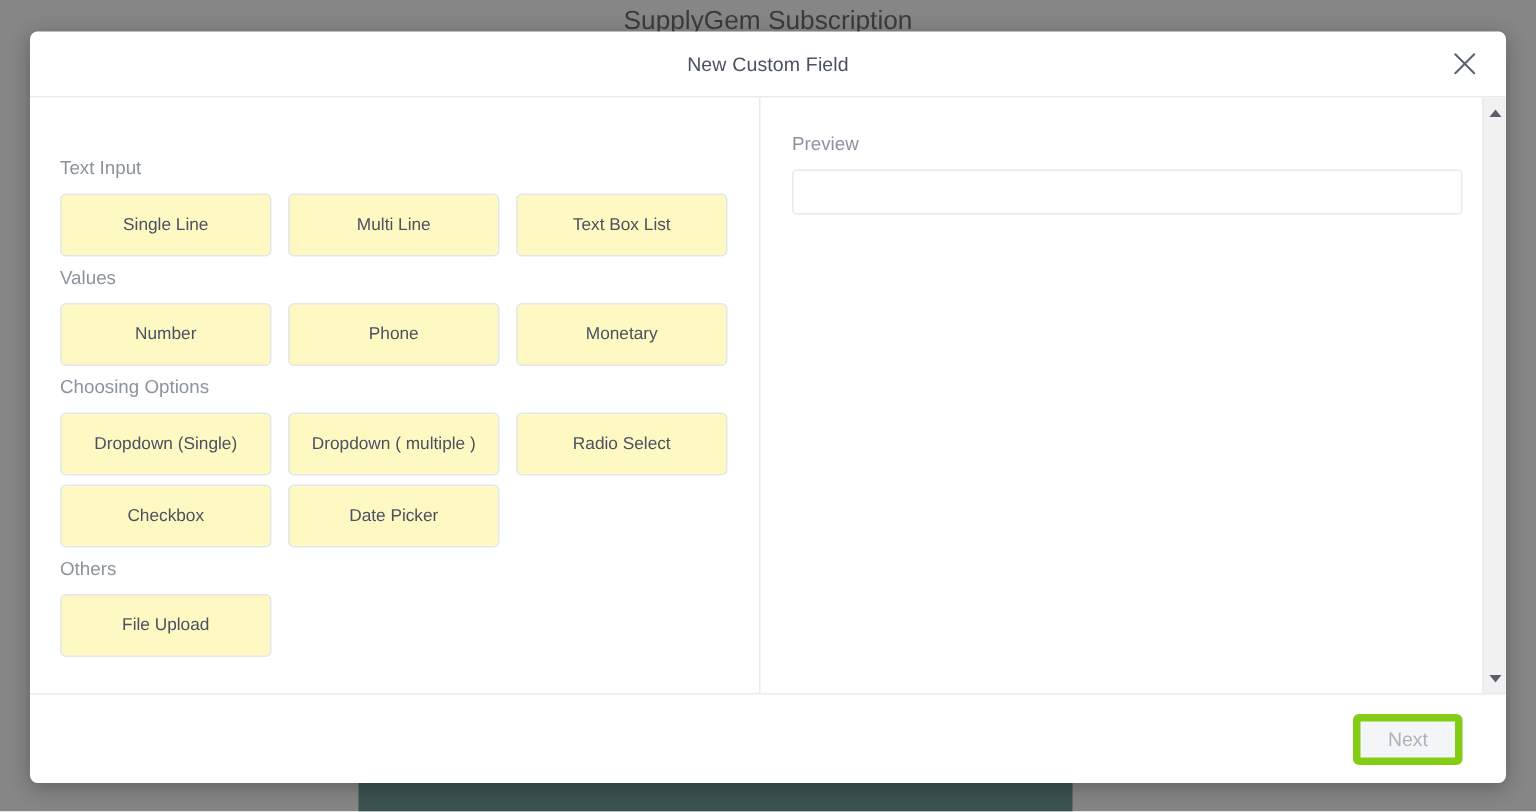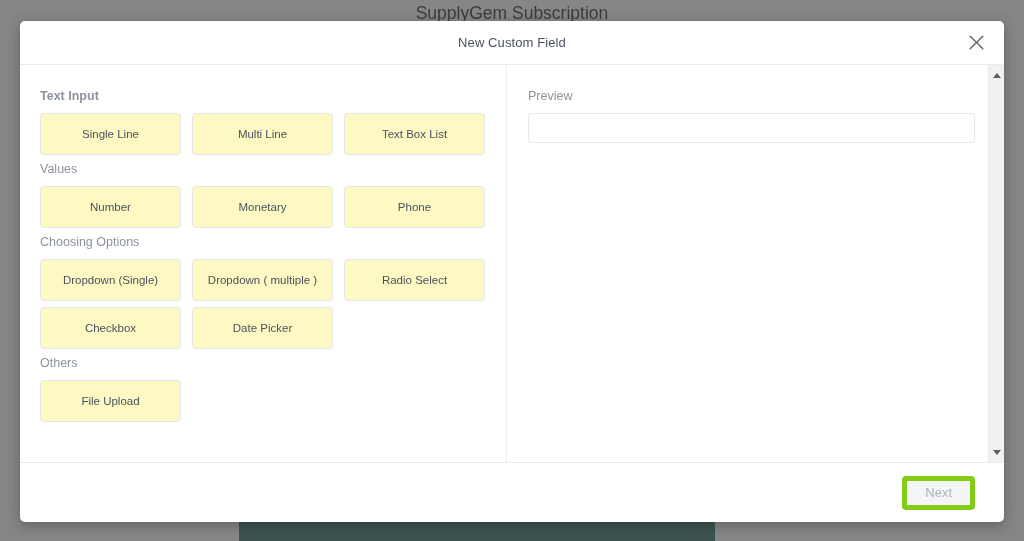--- a/index.html
+++ b/index.html
@@ -117,21 +117,21 @@
     overflow: hidden;
   }
 
   .section-label {
     font-size: 12.5px;
     color: #8d939e;
     margin-bottom: 9px;
     margin-top: 4px;
     line-height: 16px;
   }
-  .section-label.first { margin-top: 0; font-weight: bold; }
+  .section-label.first { margin-top: 16px; }
 
   .button-row {
     display: flex;
     gap: 11px;
     margin-bottom: 6px;
   }
 
   .field-type-button {
     width: 141px;
     height: 42px;
@@ -264,22 +264,22 @@
       <div class="section-label first">Text Input</div>
       <div class="button-row">
         <button class="field-type-button">Single Line</button>
         <button class="field-type-button">Multi Line</button>
         <button class="field-type-button">Text Box List</button>
       </div>
 
       <div class="section-label">Values</div>
       <div class="button-row">
         <button class="field-type-button">Number</button>
+        <button class="field-type-button">Phone</button>
         <button class="field-type-button">Monetary</button>
-        <button class="field-type-button">Phone</button>
       </div>
 
       <div class="section-label">Choosing Options</div>
       <div class="button-row">
         <button class="field-type-button">Dropdown (Single)</button>
         <button class="field-type-button">Dropdown ( multiple )</button>
         <button class="field-type-button">Radio Select</button>
       </div>
       <div class="button-row">
         <button class="field-type-button">Checkbox</button>

